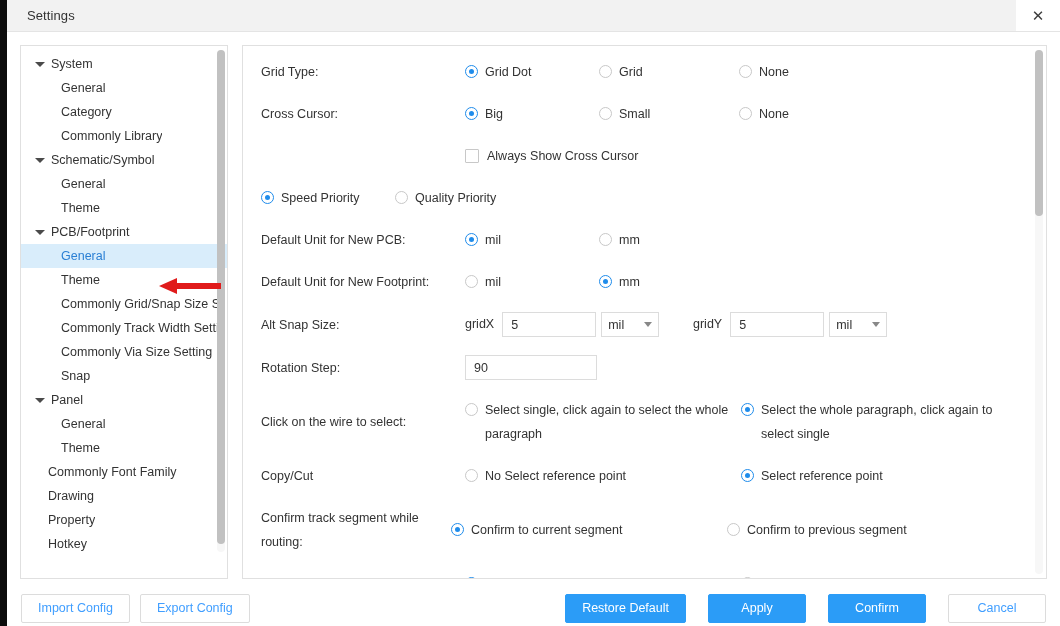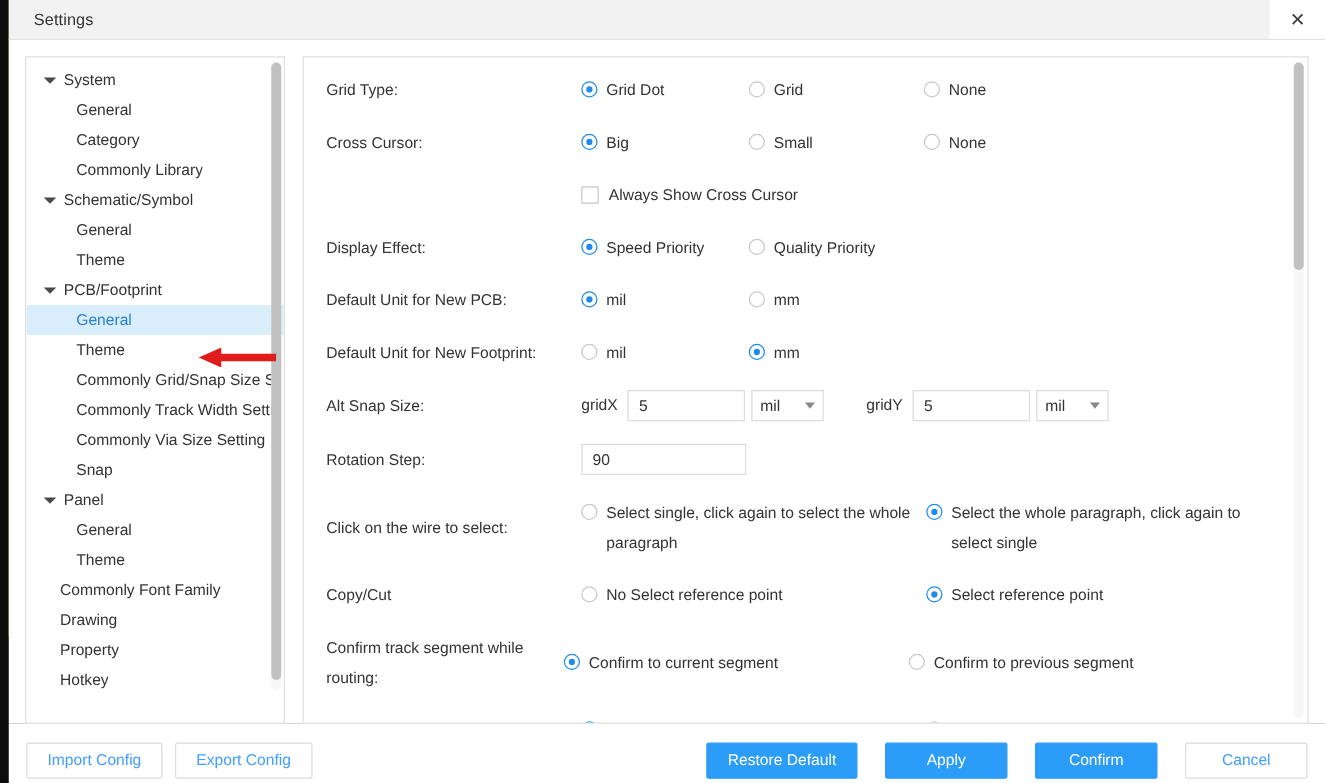--- a/index.html
+++ b/index.html
@@ -15,21 +15,21 @@
     background: #0c0c0c;
   }
   
   .left-strip {
     position: absolute; left: 0; top: 0; width: 7px; height: 626px;
     background: #0c0c0c;
   }
   .dialog {
     position: absolute; left: 7px; top: 0;
     width: 1053px; height: 509px;
-    background: #eab308;
+    background: #fef9c3;
     display: flex; flex-direction: column;
     box-sizing: border-box;
   }
   
   .titlebar {
     height: 31px; min-height: 31px;
     background: #f2f2f2;
     border-bottom: 1px solid #e4e4e4;
     display: flex; align-items: center;
     position: relative;
@@ -392,21 +392,20 @@
             <div class="row-label"></div>
             <div class="opts">
               <div class="opt">
                 <span class="checkbox"></span>
                 <span>Always Show Cross Cursor</span>
               </div>
             </div>
           </div>
 
           <div class="row">
-            <div class="row-label">Display Effect:</div>
             <div class="opts">
               <div class="opt opt-w1">
                 <span class="radio on"></span>
                 <span>Speed Priority</span>
               </div>
               <div class="opt">
                 <span class="radio"></span>
                 <span>Quality Priority</span>
               </div>
             </div>

